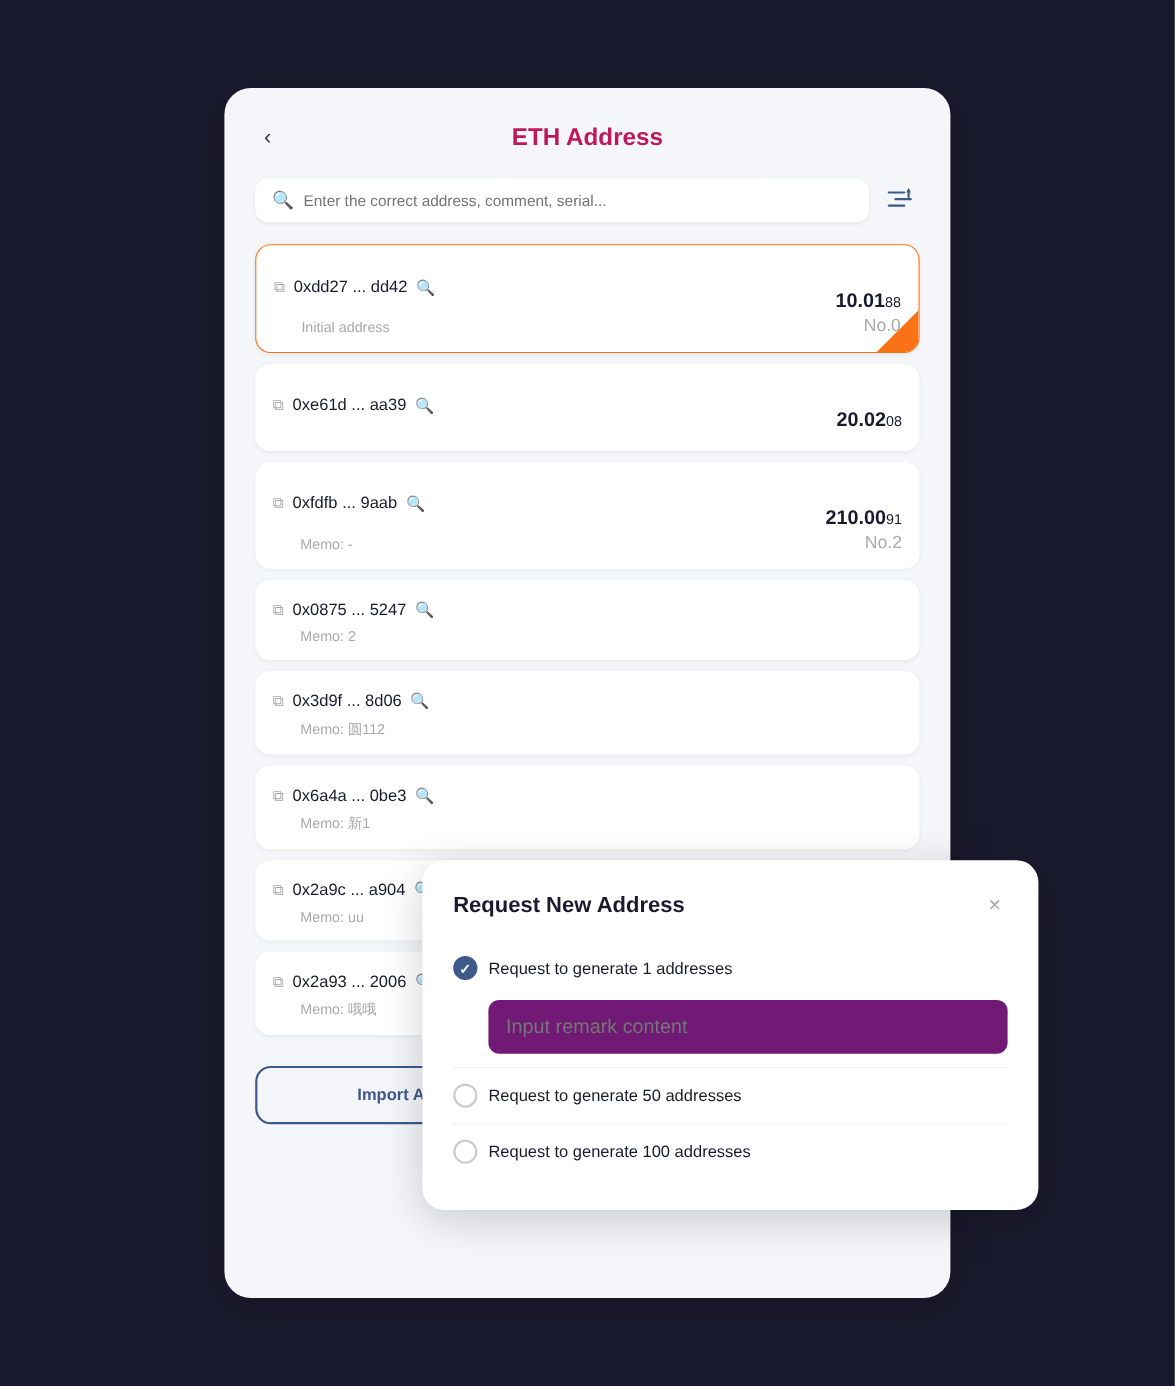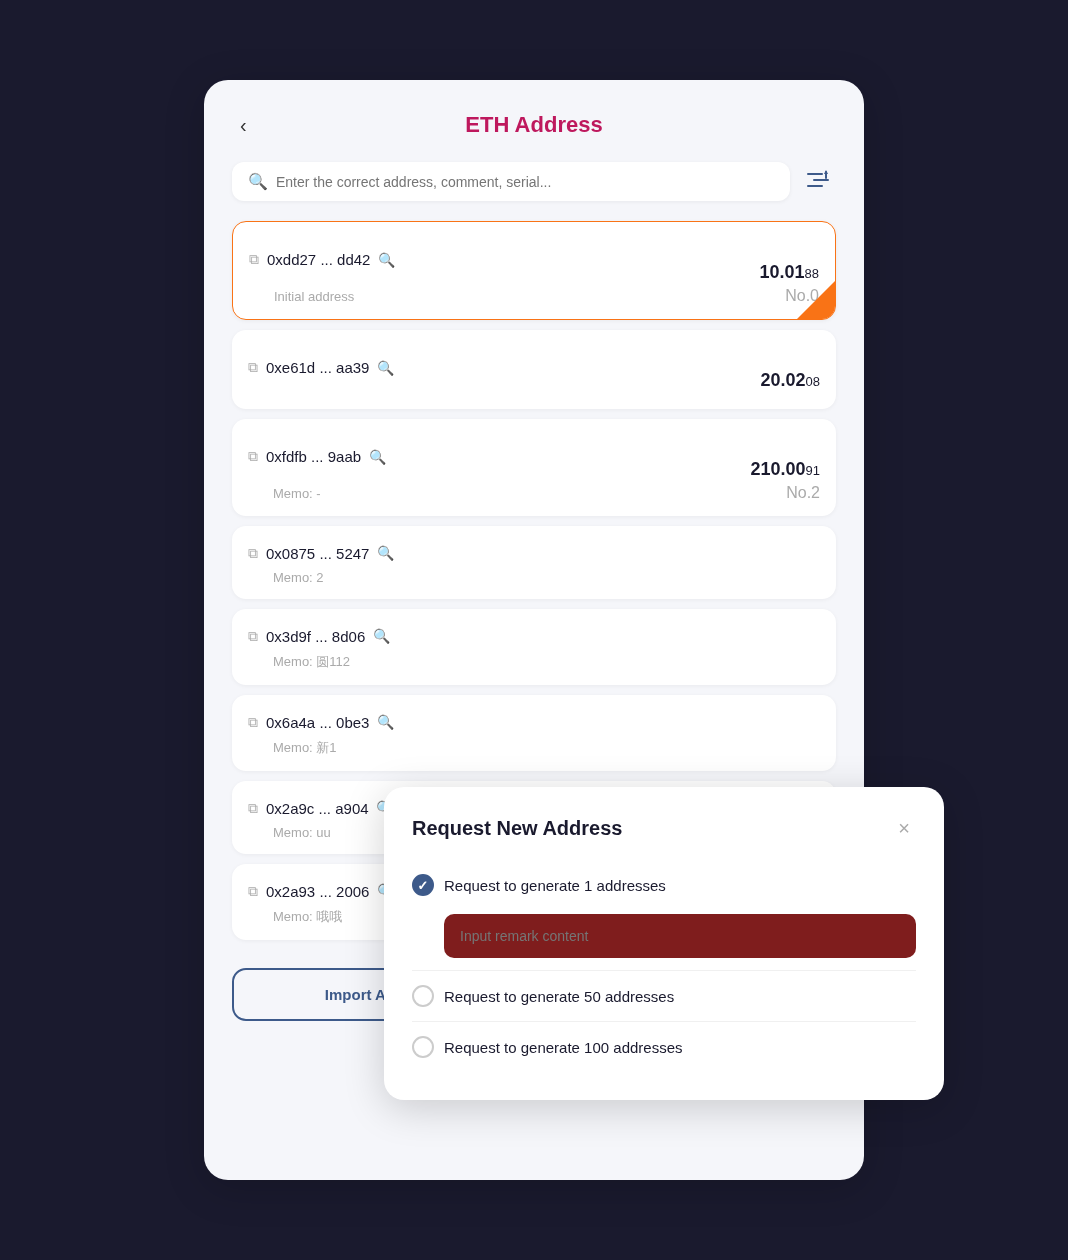--- a/index.html
+++ b/index.html
@@ -277,25 +277,25 @@
     }
 
     .radio-check {
       color: #fff;
       font-size: 13px;
       font-weight: 700;
     }
 
     .remark-input {
       width: 100%;
-      background: #7f1d1d;
+      background: #701a75;
       border: none;
       border-radius: 10px;
       padding: 14px 16px;
-      font-size: 14px;
+      font-size: 18px;
       color: #aaa;
       margin: 8px 0 8px 32px;
       width: calc(100% - 32px);
       outline: none;
     }
 
     .divider-line {
       border: none;
       border-top: 1px solid #f0f0f0;
       margin: 4px 0;

